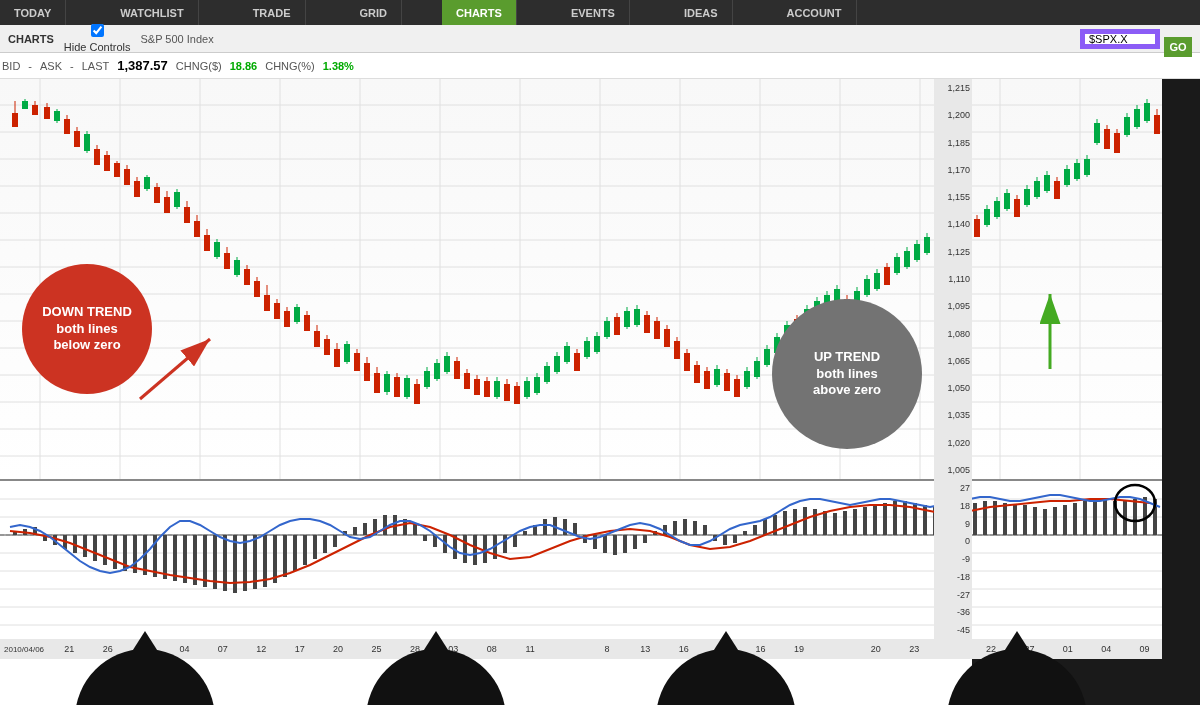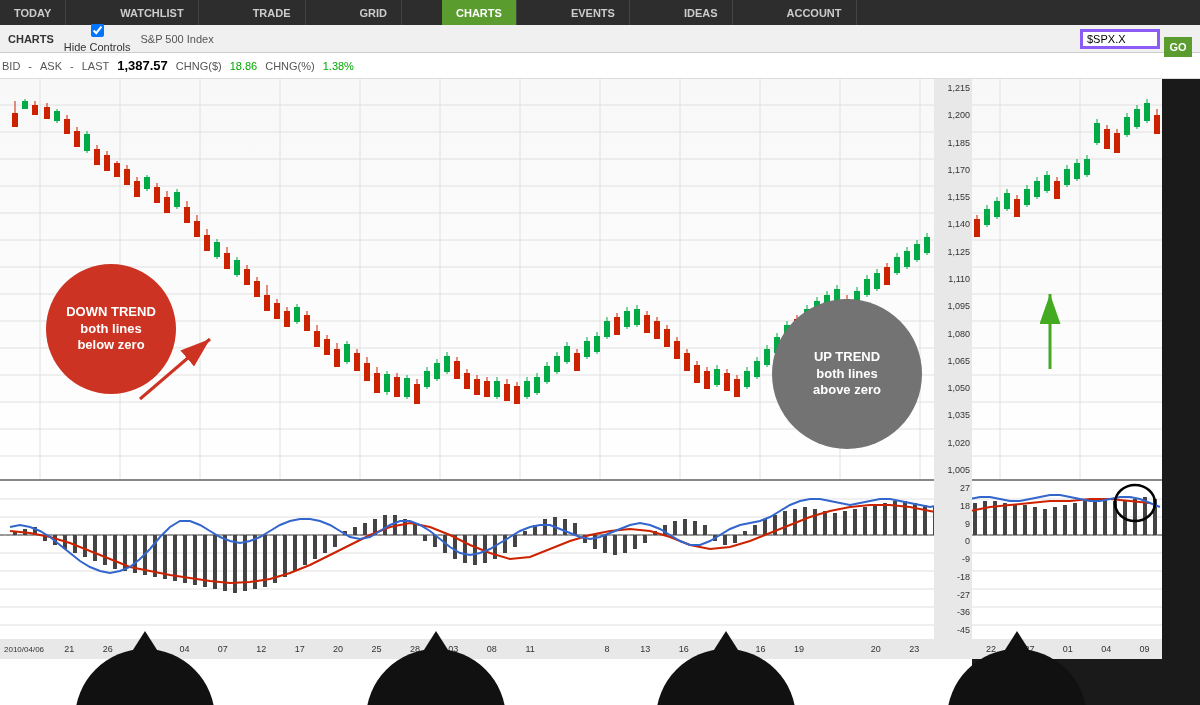--- a/index.html
+++ b/index.html
@@ -59,21 +59,21 @@
     .search-bar {
       margin-left: auto;
       display: flex;
       align-items: center;
       gap: 4px;
     }
     .search-input {
       height: 20px;
       width: 80px;
       font-size: 11px;
-      border: 3px solid #8b5cf6;
+      border: 5px solid #8b5cf6;
       padding: 0 4px;
       background: white;
     }
     .go-btn {
       height: 20px;
       width: 28px;
       background: #5a9c2e;
       color: white;
       font-size: 11px;
       font-weight: bold;
@@ -88,21 +88,21 @@
       align-items: center;
       height: 26px;
       background: white;
       padding: 0 2px;
       border-bottom: 1px solid #ddd;
       gap: 8px;
       font-size: 11px;
     }
     .price-label { color: #555; }
     .price-value { font-weight: bold; color: #000; font-size: 13px; }
-    .price-change-pos { color: #00aa00; font-weight: normal; }
+    .price-change-pos { color: #00aa00; font-weight: bold; }
 
     
     .chart-container {
       position: relative;
       width: 972px;
       height: 626px;
       background: white;
     }
 
     
@@ -181,21 +181,21 @@
     .x-label {
       flex: 1;
       text-align: center;
       font-size: 9px;
     }
 
     
     .down-trend-bubble {
       position: absolute;
       top: 185px;
-      left: 46px;
+      left: 22px;
       width: 130px;
       height: 130px;
       background: #cc3322;
       border-radius: 50%;
       display: flex;
       align-items: center;
       justify-content: center;
       text-align: center;
       color: white;
       font-size: 13px;

